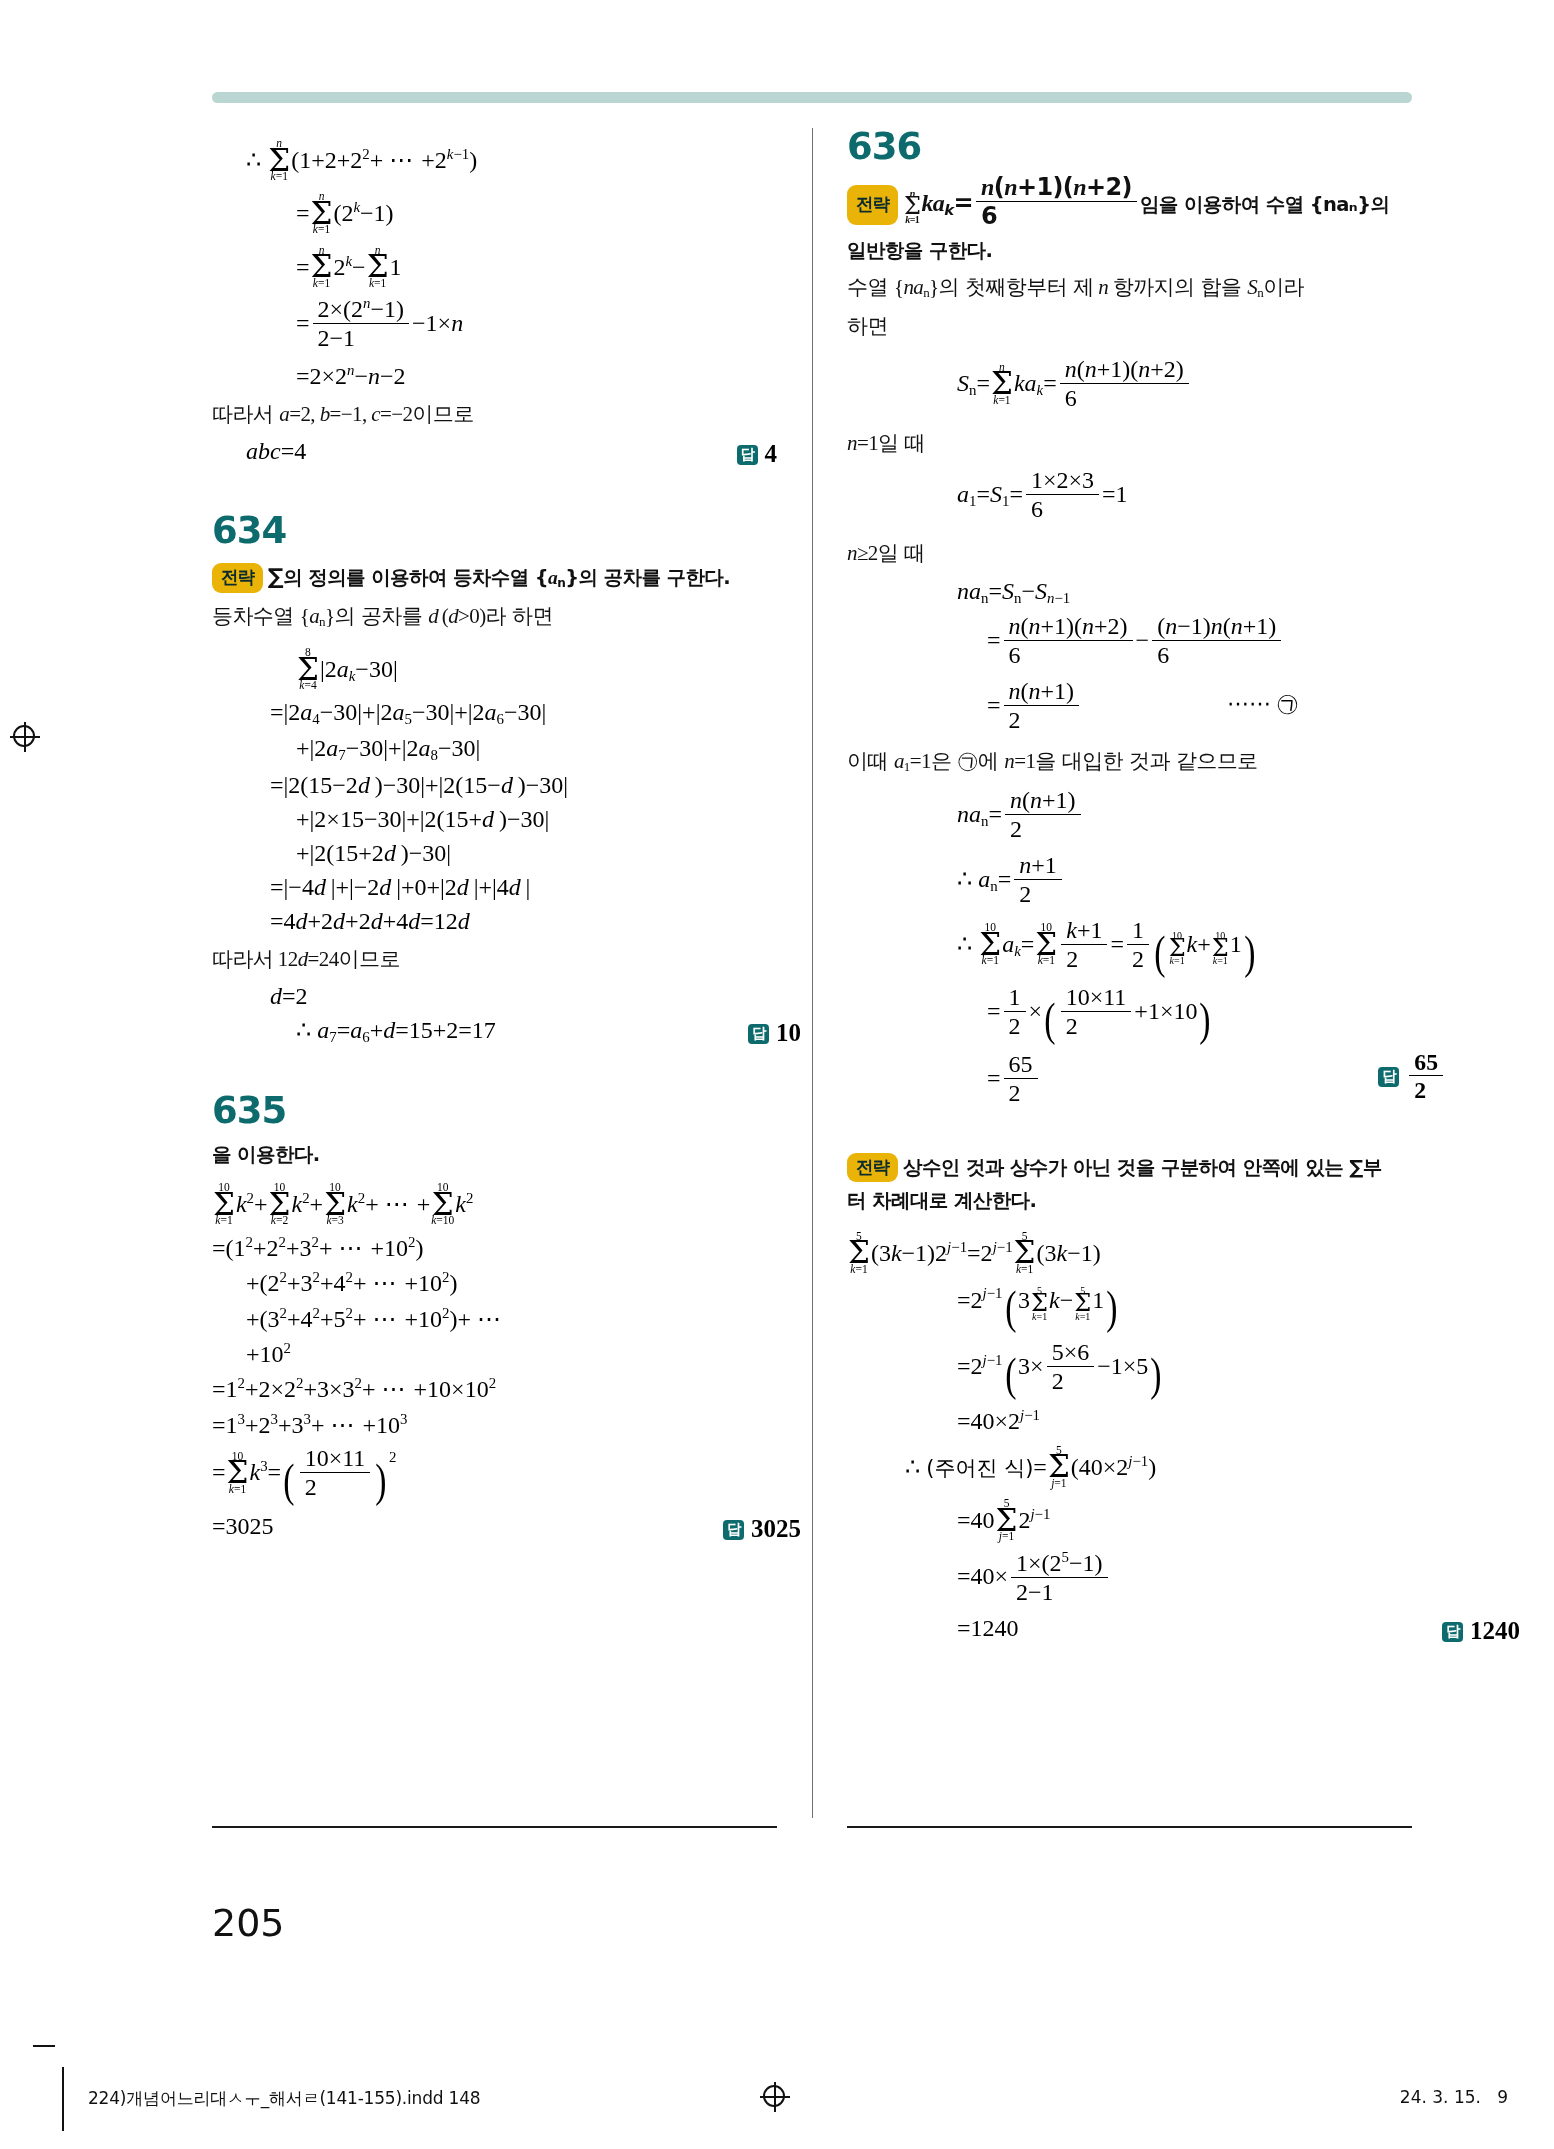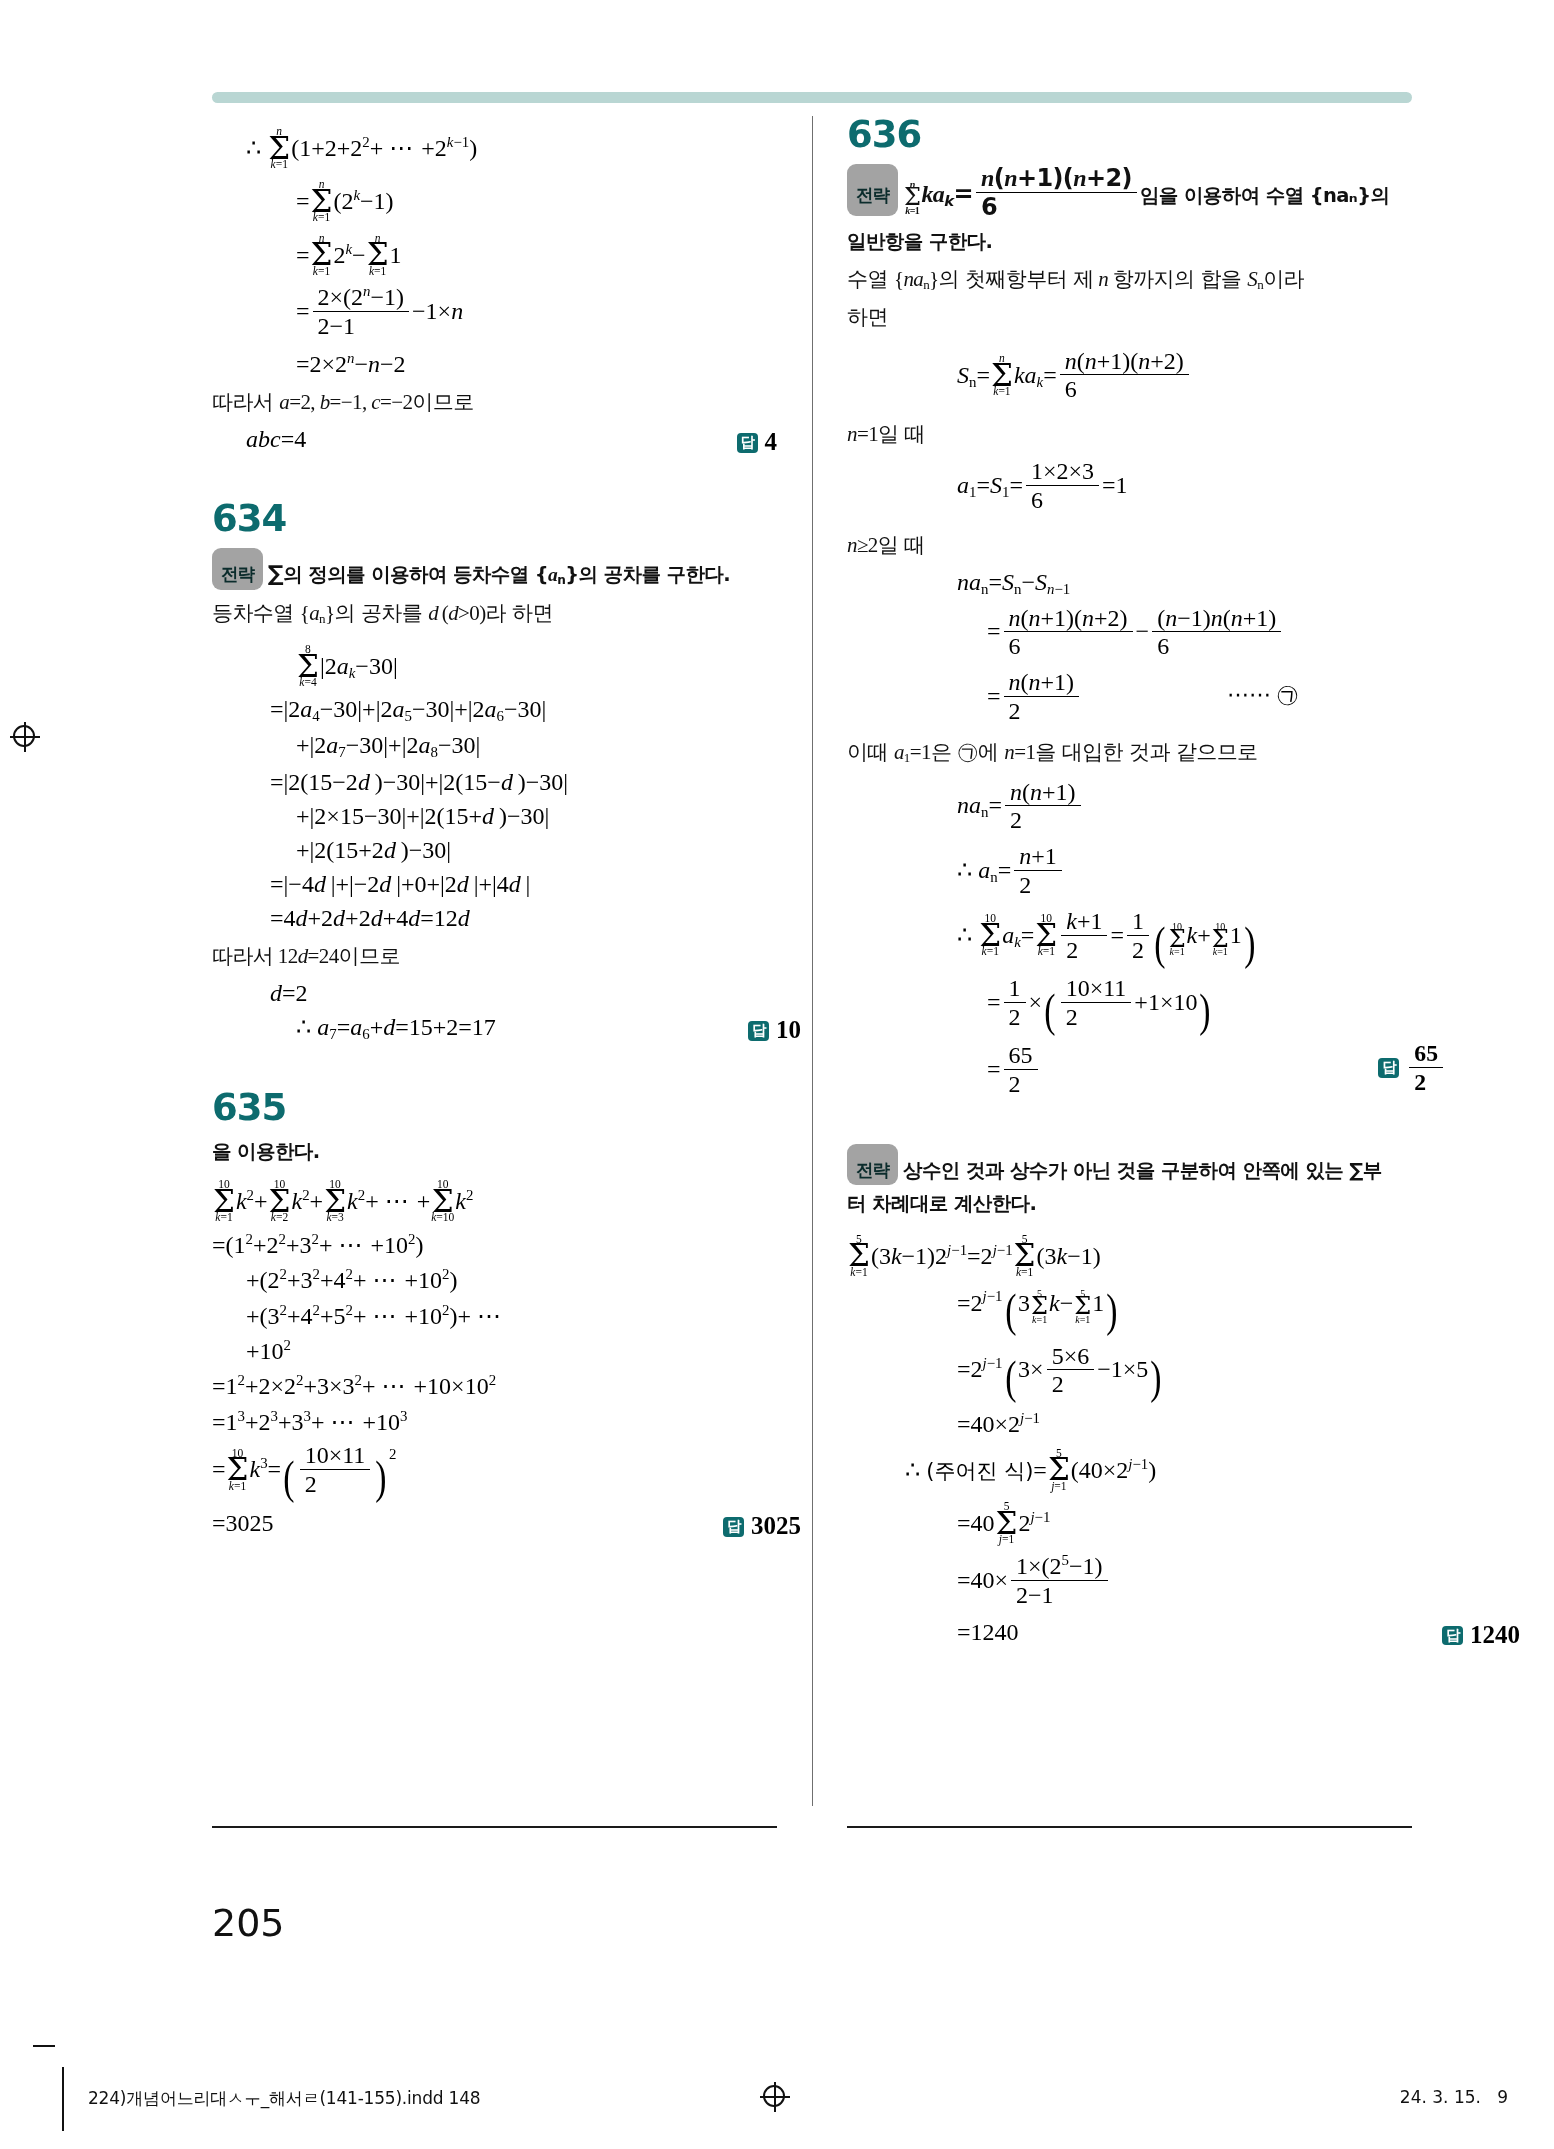--- a/index.html
+++ b/index.html
@@ -23,21 +23,21 @@
     width: 1200px;
     height: 11px;
     background: #b9d6d3;
     border-radius: 6px;
   }
 
   
   .page-body {
     position: absolute;
     left: 212px;
-    top: 116px;
+    top: 128px;
     width: 1200px;
     height: 1690px;
   }
   .col {
     position: absolute;
     top: 0;
     width: 565px;
     height: 1690px;
   }
   .col-left  { left: 0; }
@@ -83,24 +83,24 @@
     font-family: "DejaVu Sans", sans-serif;
     font-size: 19.5px;
     font-weight: 600;
     color: #111;
     line-height: 1.52;
     margin: 0 0 4px 0;
     letter-spacing: -0.6px;
   }
   .badge-strategy {
     display: inline-block;
-    background: #a3a3a3;
+    background: #eab308;
     color: #0b2c2c;
     border-radius: 9px;
-    padding: 13px 9px 2px 9px;
+    padding: 1px 9px 2px 9px;
     font-family: "DejaVu Sans", sans-serif;
     font-weight: bold;
     font-size: 17.5px;
     letter-spacing: -1px;
     margin-right: 5px;
     vertical-align: 1px;
   }
   .ko-line {
     font-family: "DejaVu Sans", sans-serif;
     font-size: 21px;

